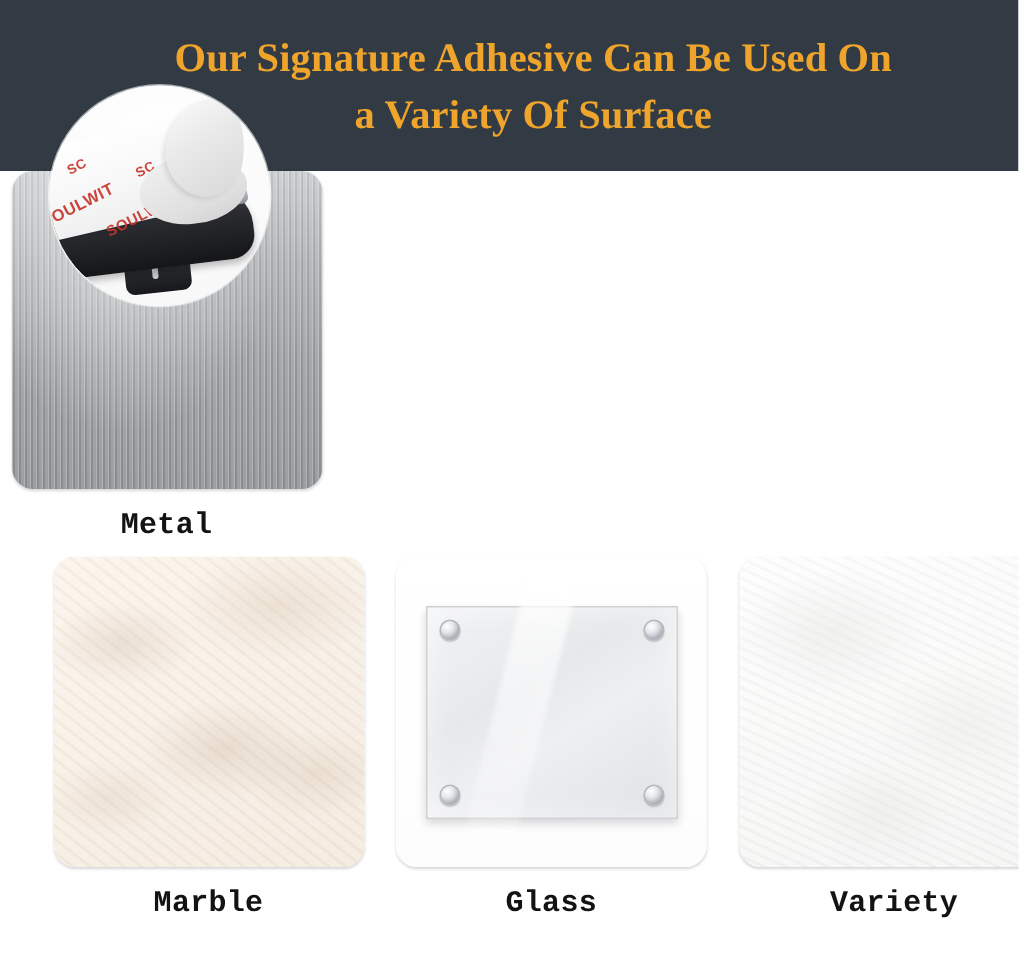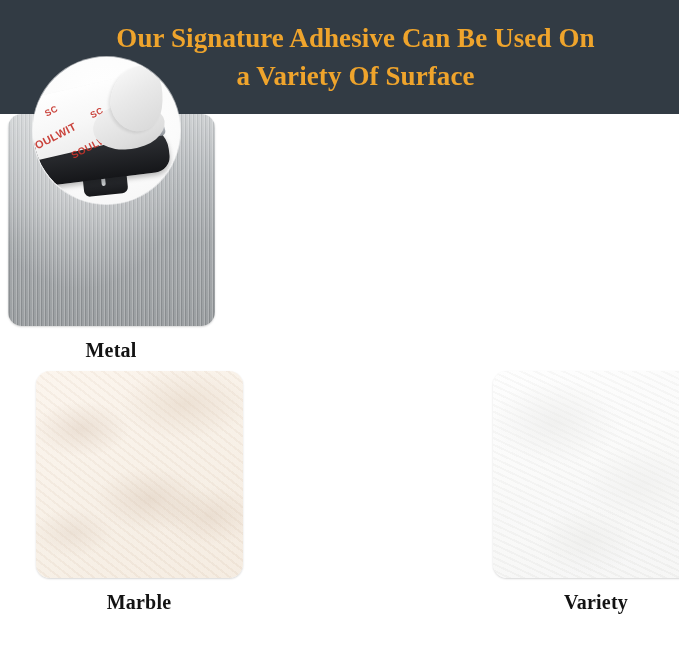--- a/index.html
+++ b/index.html
@@ -186,21 +186,21 @@
     height: 212px;
     border-radius: 14px;
     overflow: hidden;
     position: relative;
     box-shadow: 0 1px 2px rgba(0,0,0,0.16);
   }
   .row-2 .tile { height: 207px; }
 
   .tile-label {
     margin-top: 13px;
-    font-family: Liberation Serif, serif;
+    font-family: Liberation Mono, monospace;
     font-weight: bold;
     font-size: 20px;
     color: #131313;
     letter-spacing: 0.2px;
     text-align: center;
   }
 
   
   .surf-metal {
     background:
@@ -385,20 +385,32 @@
 
   </div>
 
   <div class="row row-2">
 
     <div class="cell">
       <div class="tile surf-marble"></div>
       <div class="tile-label">Marble</div>
     </div>
 
+    <div class="cell">
+      <div class="tile surf-glass">
+        <div class="glass-panel">
+          <div class="glass-gloss"></div>
+          <div class="standoff so-tl"></div>
+          <div class="standoff so-tr"></div>
+          <div class="standoff so-bl"></div>
+          <div class="standoff so-br"></div>
+        </div>
+      </div>
+      <div class="tile-label">Glass</div>
+    </div>
 
     <div class="cell">
       <div class="tile surf-metope"></div>
       <div class="tile-label">Variety</div>
     </div>
 
   </div>
 
 </div>
 

